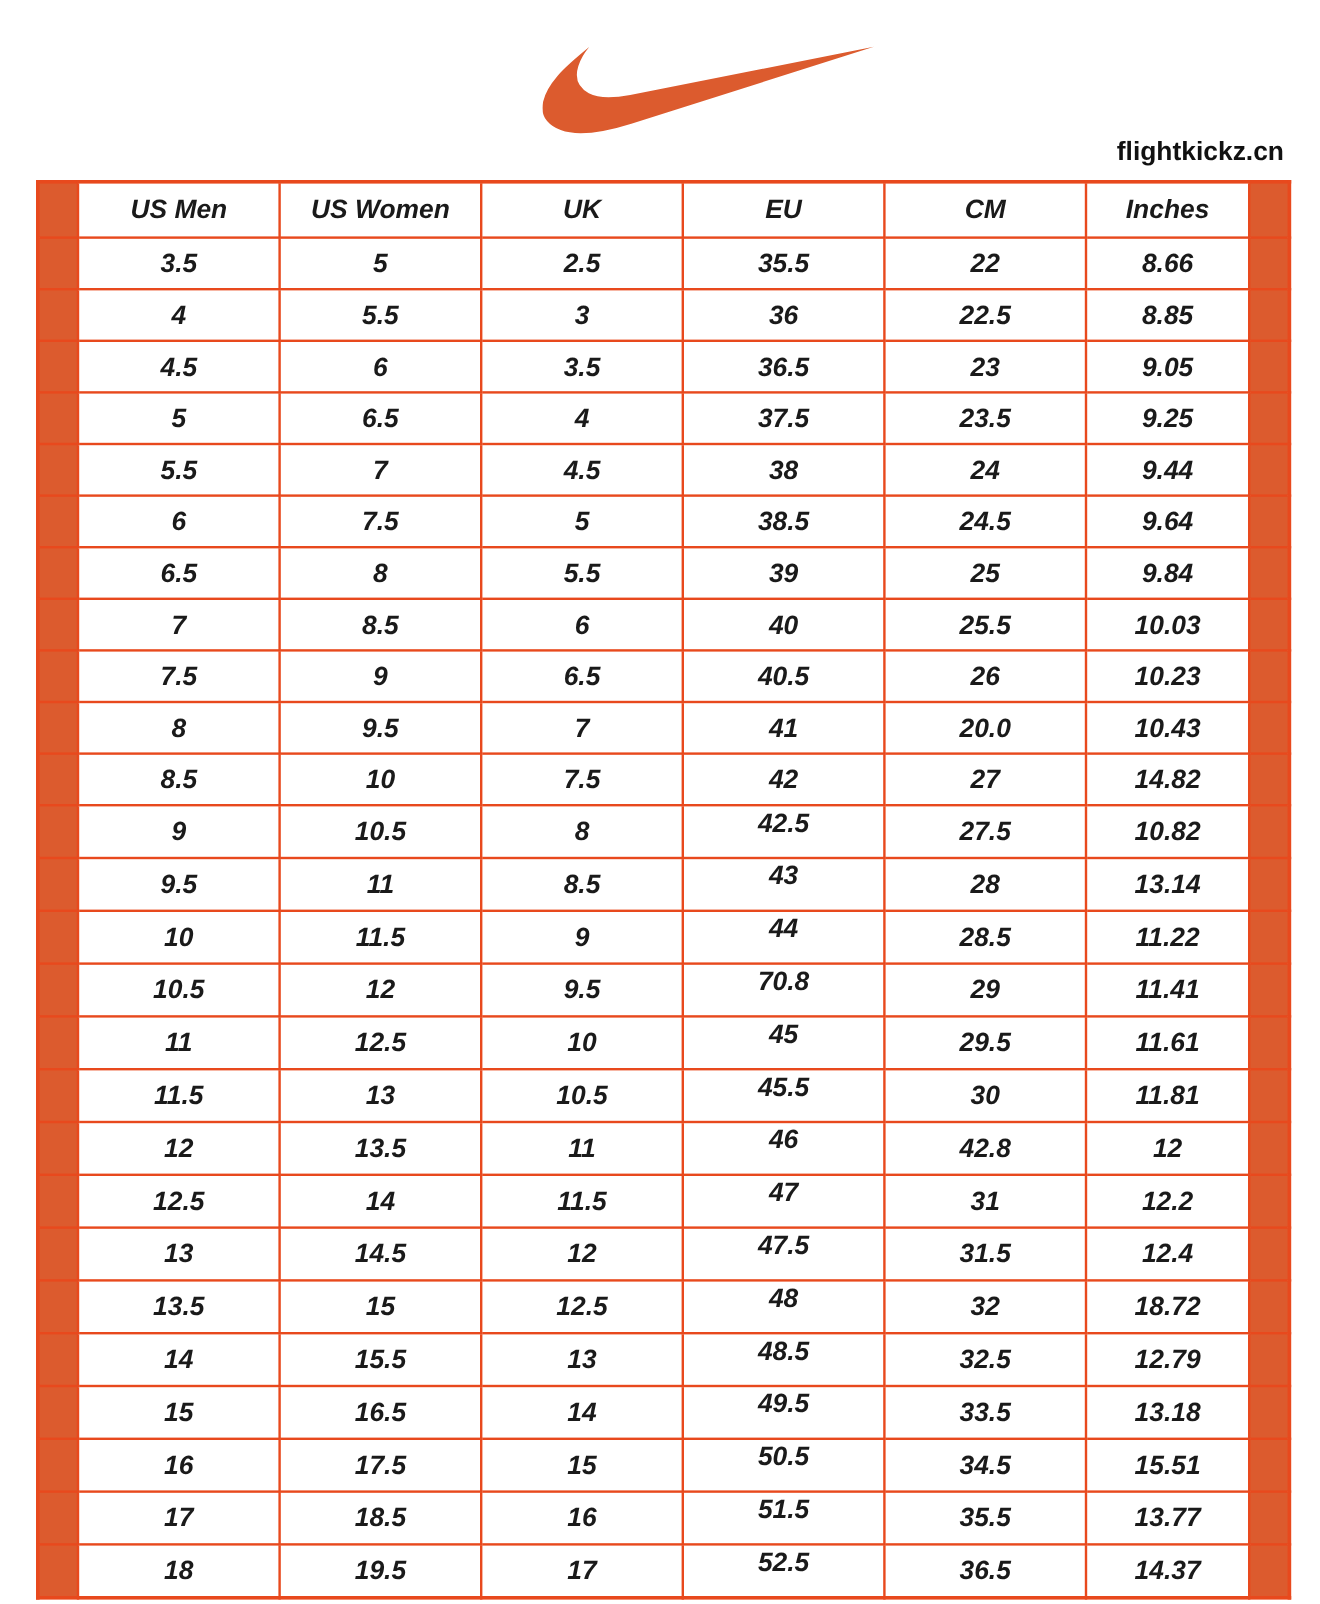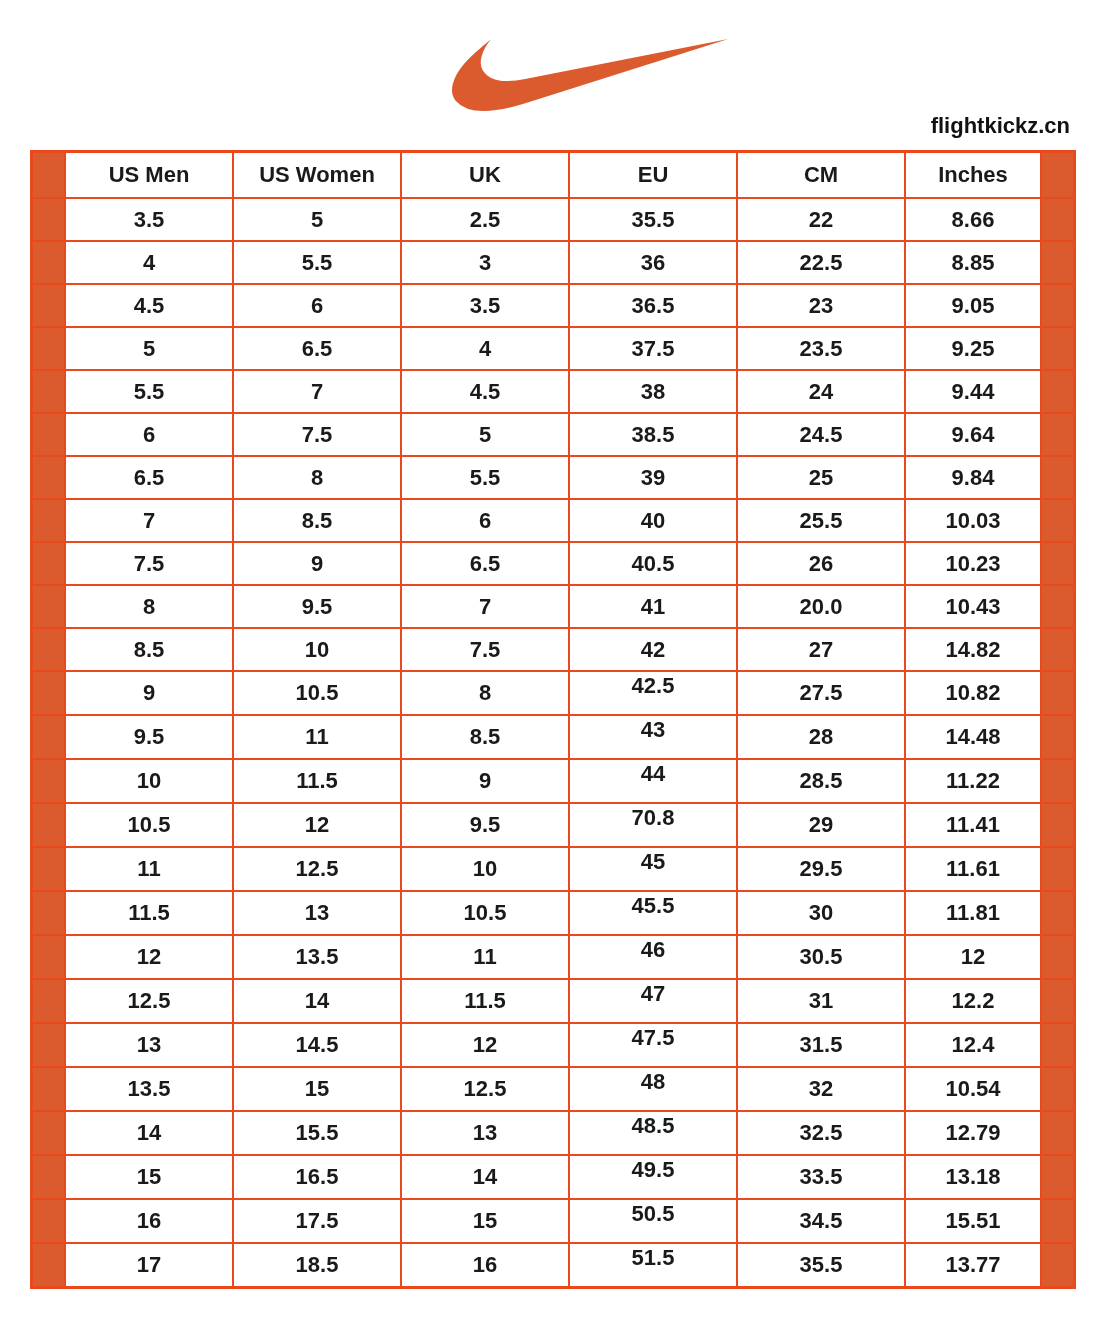--- a/index.html
+++ b/index.html
@@ -31,20 +31,21 @@
     color: #111111;
     letter-spacing: 0px;
   }
   table.size-chart {
     position: absolute;
     left: 30px;
     top: 150px;
     border-collapse: collapse;
     table-layout: fixed;
     border: 3px solid #E8491D;
+    font-style: italic;
   }
   table.size-chart th,
   table.size-chart td {
     border: 2px solid #E8491D;
     text-align: center;
     vertical-align: middle;
     color: #1A1A1A;
     font-size: 22px;
     font-weight: 600;
     background: #ffffff;
@@ -215,21 +216,21 @@
           <td>10.82</td>
           <td class="bar"></td>
         </tr>
         <tr>
           <td class="bar"></td>
           <td>9.5</td>
           <td>11</td>
           <td>8.5</td>
           <td class="raised">43</td>
           <td>28</td>
-          <td>14.48</td>
+          <td>13.14</td>
           <td class="bar"></td>
         </tr>
         <tr>
           <td class="bar"></td>
           <td>10</td>
           <td>11.5</td>
           <td>9</td>
           <td class="raised">44</td>
           <td>28.5</td>
           <td>11.22</td>
@@ -264,21 +265,21 @@
           <td>30</td>
           <td>11.81</td>
           <td class="bar"></td>
         </tr>
         <tr>
           <td class="bar"></td>
           <td>12</td>
           <td>13.5</td>
           <td>11</td>
           <td class="raised">46</td>
-          <td>30.5</td>
+          <td>42.8</td>
           <td>12</td>
           <td class="bar"></td>
         </tr>
         <tr>
           <td class="bar"></td>
           <td>12.5</td>
           <td>14</td>
           <td>11.5</td>
           <td class="raised">47</td>
           <td>31</td>
@@ -295,21 +296,21 @@
           <td>12.4</td>
           <td class="bar"></td>
         </tr>
         <tr>
           <td class="bar"></td>
           <td>13.5</td>
           <td>15</td>
           <td>12.5</td>
           <td class="raised">48</td>
           <td>32</td>
-          <td>10.54</td>
+          <td>18.72</td>
           <td class="bar"></td>
         </tr>
         <tr>
           <td class="bar"></td>
           <td>14</td>
           <td>15.5</td>
           <td>13</td>
           <td class="raised">48.5</td>
           <td>32.5</td>
           <td>12.79</td>
@@ -338,16 +339,26 @@
         <tr>
           <td class="bar"></td>
           <td>17</td>
           <td>18.5</td>
           <td>16</td>
           <td class="raised">51.5</td>
           <td>35.5</td>
           <td>13.77</td>
           <td class="bar"></td>
         </tr>
+        <tr>
+          <td class="bar"></td>
+          <td>18</td>
+          <td>19.5</td>
+          <td>17</td>
+          <td class="raised">52.5</td>
+          <td>36.5</td>
+          <td>14.37</td>
+          <td class="bar"></td>
+        </tr>
       </tbody>
   </table>
 
 </div>
 
 </body></html>

